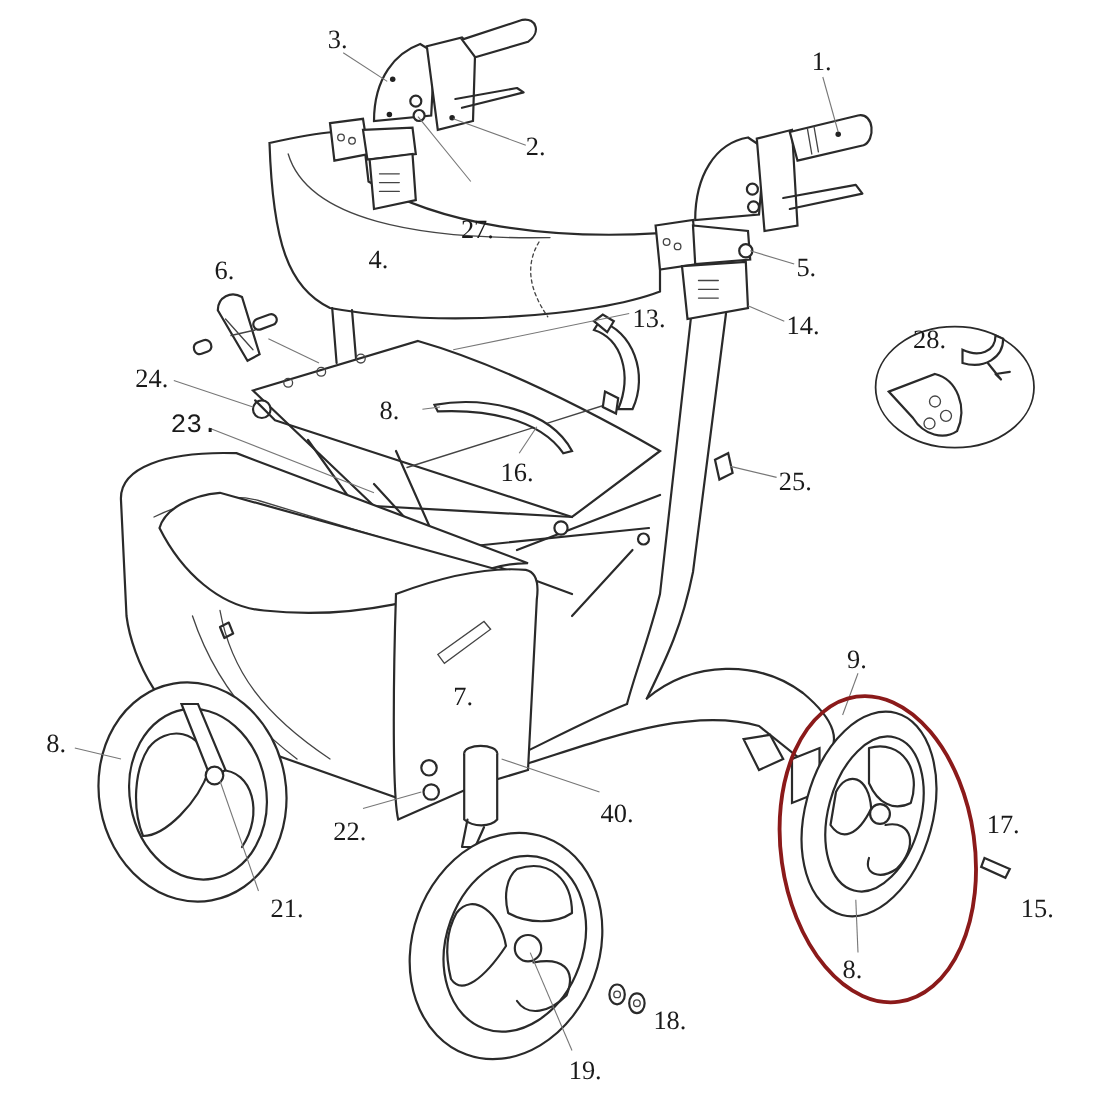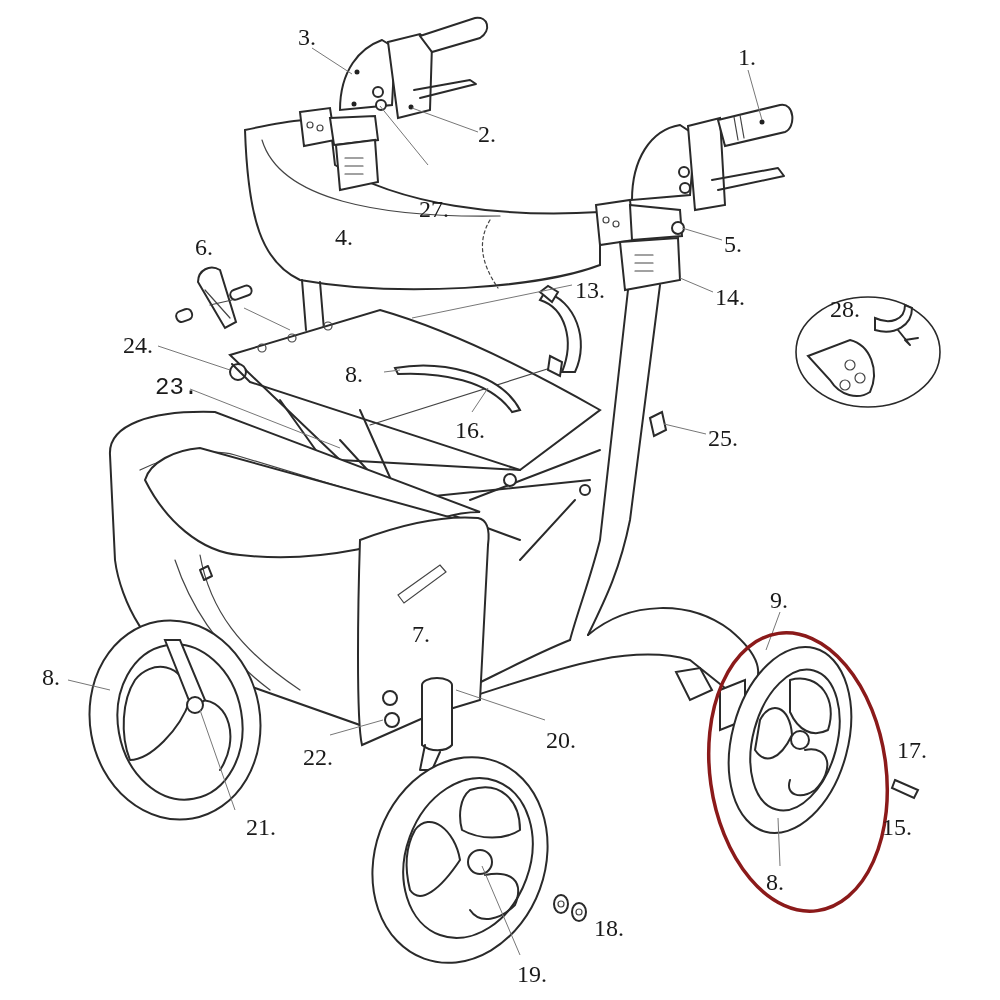--- a/index.html
+++ b/index.html
@@ -208,25 +208,25 @@
     <span class="callout" style="left: 724px; top: 232px;">5.</span>
     <span class="callout" style="left: 195px; top: 235px;">6.</span>
     <span class="callout" style="left: 412px; top: 622px;">7.</span>
     <span class="callout" style="left: 42px; top: 665px;">8.</span>
     <span class="callout" style="left: 770px; top: 588px;">9.</span>
     <span class="callout" style="left: 766px; top: 870px;">8.</span>
     <span class="callout" style="left: 345px; top: 362px;">8.</span>
     <span class="callout" style="left: 455px; top: 418px;">16.</span>
     <span class="callout" style="left: 575px; top: 278px;">13.</span>
     <span class="callout" style="left: 715px; top: 285px;">14.</span>
-    <span class="callout" style="left: 882px; top: 815px;">15.</span>
+    <span class="callout" style="left: 882px; top: 815px; padding-left: 46px;">15.</span>
     <span class="callout" style="left: 897px; top: 738px;">17.</span>
     <span class="callout" style="left: 594px; top: 916px;">18.</span>
     <span class="callout" style="left: 517px; top: 962px;">19.</span>
-    <span class="callout" style="left: 546px; top: 728px;">20.</span>
+    <span class="callout" style="left: 546px; top: 728px;">40.</span>
     <span class="callout" style="left: 226px; top: 815px; margin-left: 20px;">21.</span>
     <span class="callout" style="left: 303px; top: 745px;">22.</span>
     <span class="callout" style="left: 155px; top: 376px; font-family: Liberation Mono, monospace;">23.</span>
     <span class="callout" style="left: 123px; top: 333px;">24.</span>
     <span class="callout" style="left: 708px; top: 426px;">25.</span>
     <span class="callout" style="left: 419px; top: 167px; margin-top: 30px;">27.</span>
     <span class="callout" style="left: 830px; top: 297px;">28.</span>
   </div>
 
 </body></html>

